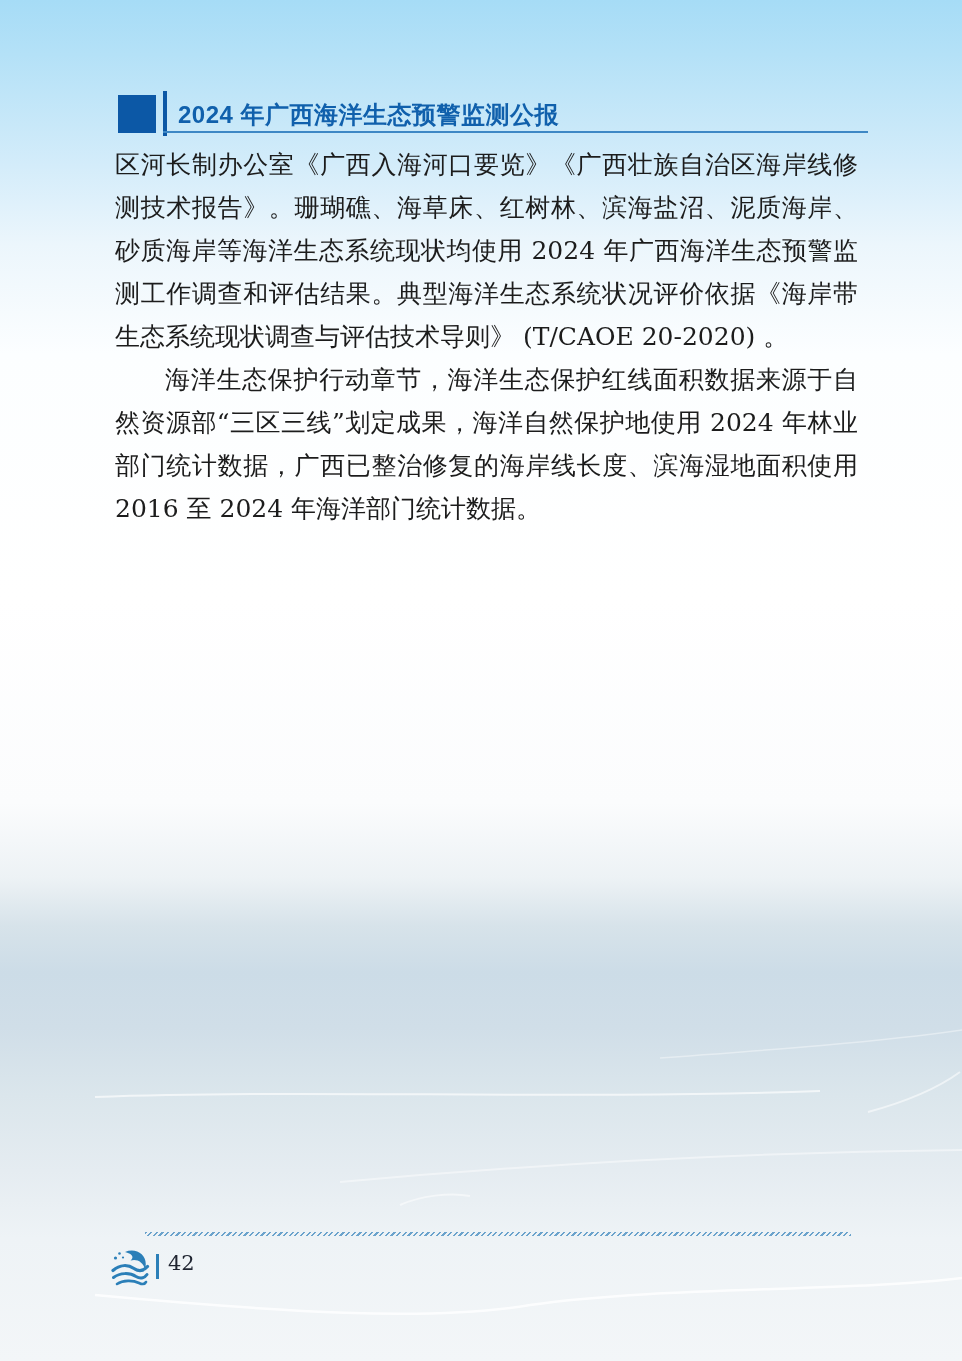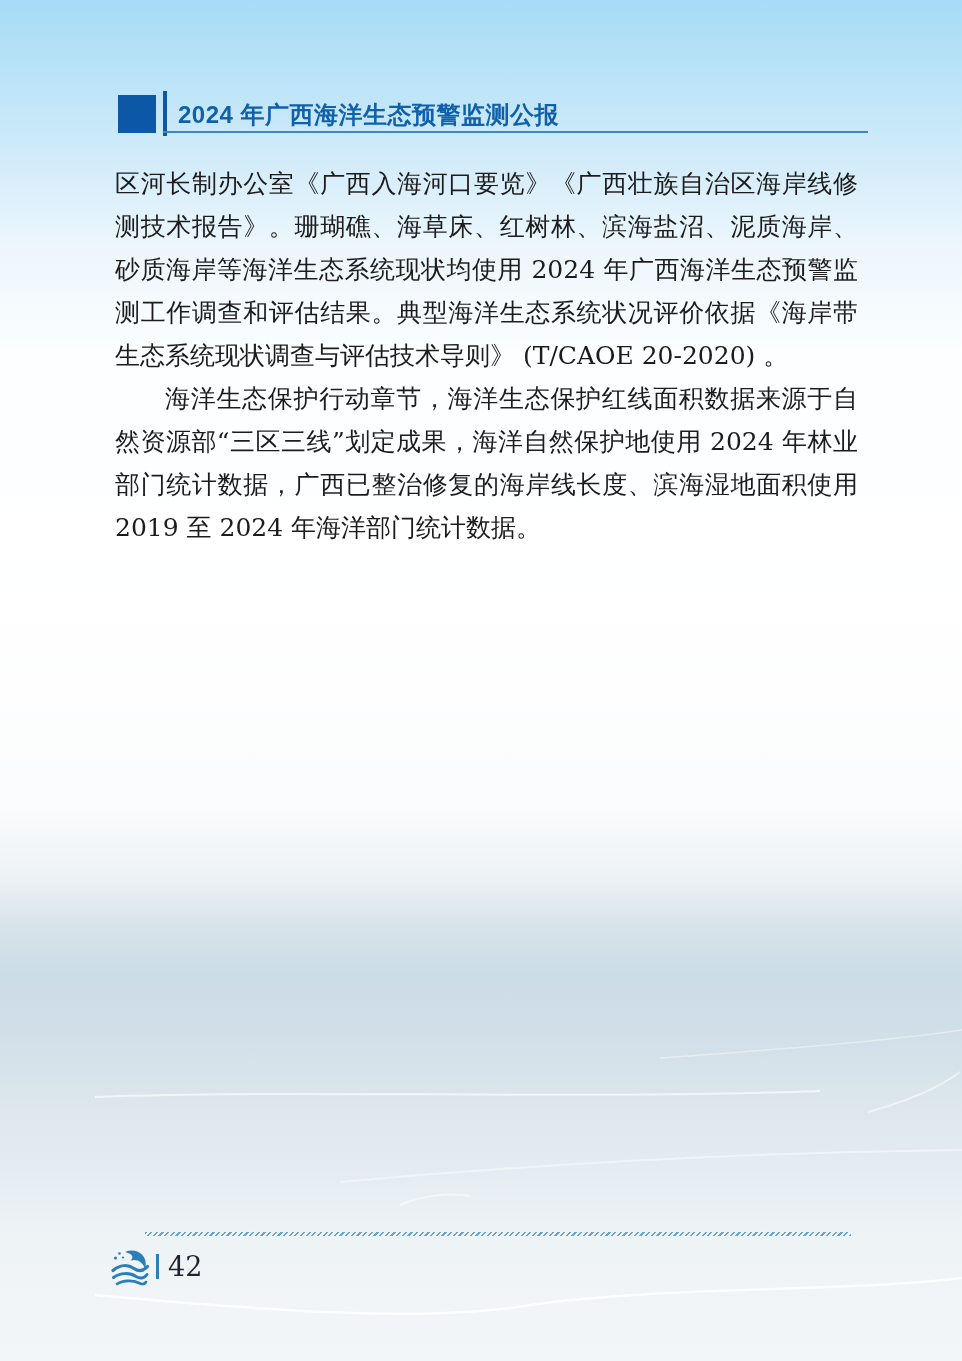--- a/index.html
+++ b/index.html
@@ -50,21 +50,21 @@
     text-align: right;
   }
   .hdr-rule {
     position: absolute; left: 163px; top: 131px;
     width: 705px; height: 2px;
     background: #3e88c5;
   }
 
   
   .body-text {
-    position: absolute; left: 115px; top: 162px;
+    position: absolute; left: 115px; top: 143px;
     width: 743px;
   }
   .para {
     margin: 0;
     font-family: "DejaVu Serif", serif;
     font-size: 25px;
     line-height: 43px;
     color: #1c1c1c;
     text-align: justify;
     text-indent: 2em;
@@ -89,21 +89,21 @@
     width: 40px; height: 40px;
   }
   .foot-sep {
     position: absolute; left: 156px; top: 1254px;
     width: 3px; height: 25px;
     background: #2b7fb8;
   }
   .page-num {
     position: absolute; left: 168px; top: 1251px;
     font-family: "DejaVu Serif", serif;
-    font-size: 27px;
+    font-size: 21px;
     color: #1f2430;
   }
 </style>
 </head>
 <body>
 
 <div class="page">
 
   <svg class="bg-waves" width="962" height="1361" viewBox="0 0 962 1361" xmlns="http://www.w3.org/2000/svg">
     <path d="M95 1097 C 300 1089 560 1100 820 1091" stroke="#ffffff" stroke-width="2" fill="none" opacity="0.65"></path>
@@ -114,21 +114,21 @@
     <path d="M400 1205 C 420 1196 450 1192 470 1196" stroke="#ffffff" stroke-width="2" fill="none" opacity="0.5"></path>
   </svg>
 
   <div class="hdr-square"></div>
   <div class="hdr-bar"></div>
   <h1 class="hdr-title">2024 年广西海洋生态预警监测公报</h1>
   <div class="hdr-rule"></div>
 
   <main class="body-text">
     <p class="para no-indent">区河长制办公室《广西入海河口要览》《广西壮族自治区海岸线修测技术报告》。珊瑚礁、海草床、红树林、滨海盐沼、泥质海岸、砂质海岸等海洋生态系统现状均使用 2024 年广西海洋生态预警监测工作调查和评估结果。典型海洋生态系统状况评价依据《海岸带生态系统现状调查与评估技术导则》 (T/CAOE 20-2020) 。</p>
-    <p class="para">海洋生态保护行动章节，海洋生态保护红线面积数据来源于自然资源部“三区三线”划定成果，海洋自然保护地使用 2024 年林业部门统计数据，广西已整治修复的海岸线长度、滨海湿地面积使用 2019 至 2024 年海洋部门统计数据。</p>
+    <p class="para">海洋生态保护行动章节，海洋生态保护红线面积数据来源于自然资源部“三区三线”划定成果，海洋自然保护地使用 2024 年林业部门统计数据，广西已整治修复的海岸线长度、滨海湿地面积使用 2016 至 2024 年海洋部门统计数据。</p>
   </main>
 
   <div class="foot-line"></div>
 
   <svg class="logo" viewBox="0 0 40 40" xmlns="http://www.w3.org/2000/svg">
     <circle cx="5.5" cy="9" r="1.6" fill="#2b7fb8"></circle>
     <circle cx="9.5" cy="4.5" r="1.3" fill="#2b7fb8"></circle>
     <circle cx="13" cy="8.5" r="1.1" fill="#2b7fb8"></circle>
     <path d="M15 3 C 27 -2 39 7 35 20 C 33 13 27 9.5 20.5 11.5 C 25 7.5 21 4.5 15 3 Z" fill="#2b7fb8"></path>
     <path d="M3 21.5 C 10 15.5 18 15.5 24 19.5 C 30 23.5 34 21.5 37.5 17.5" stroke="#2b7fb8" stroke-width="3.2" fill="none" stroke-linecap="round"></path>

